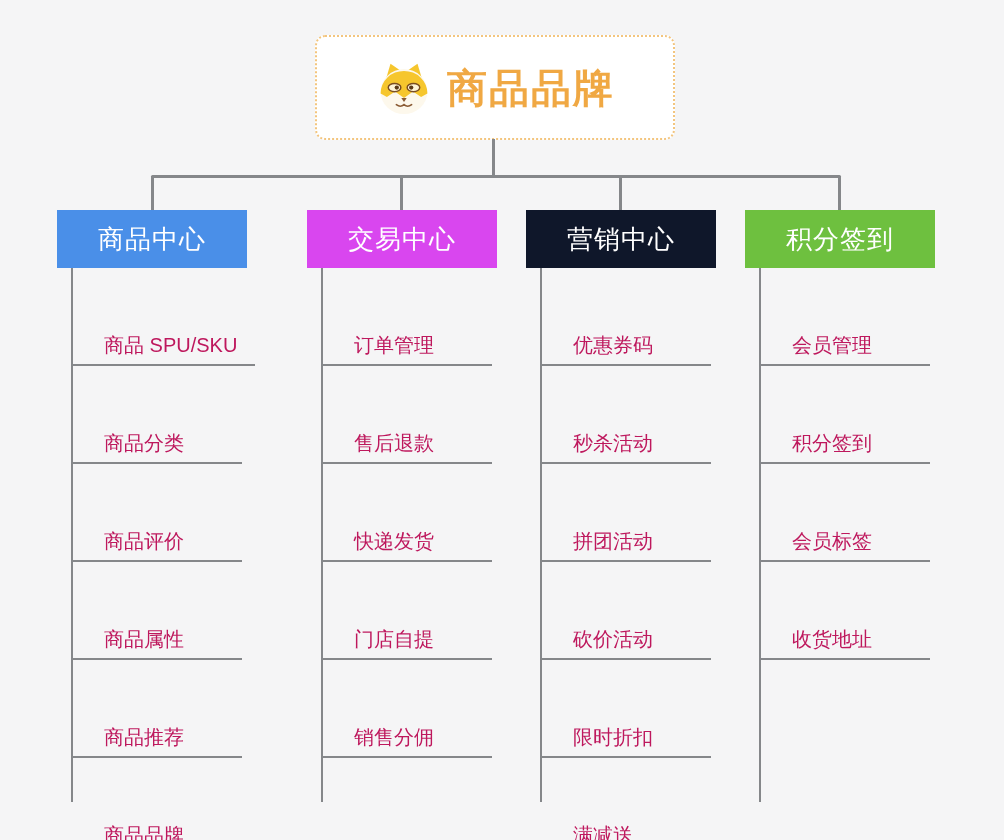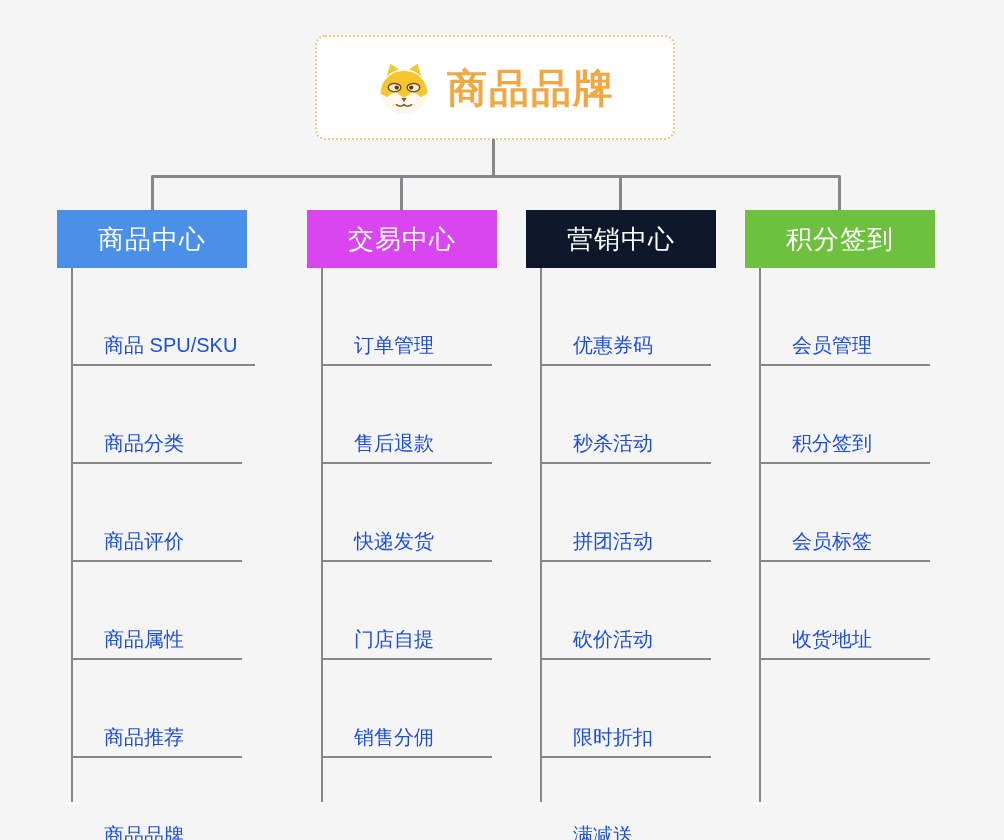--- a/index.html
+++ b/index.html
@@ -57,21 +57,21 @@
   .children{position:absolute;left:14px;top:58px;}
   .child{
     height:89px;
     display:flex;align-items:flex-end;
     width:fit-content;min-width:120px;
     border-bottom:2px solid #85878a;
     padding:0 18px 7px 33px;
     box-sizing:content-box;
   }
   .child-label{
-    font-size:20px;color:#1d4ed8;
+    font-size:20px;color:#be185d;
     white-space:nowrap;line-height:1.2;
   }
 </style>
 </head>
 <body>
 
 <div class="stage">
 
   <div class="root-node" style="border-color: rgb(243, 197, 126);">
     <span style="display:flex;">

